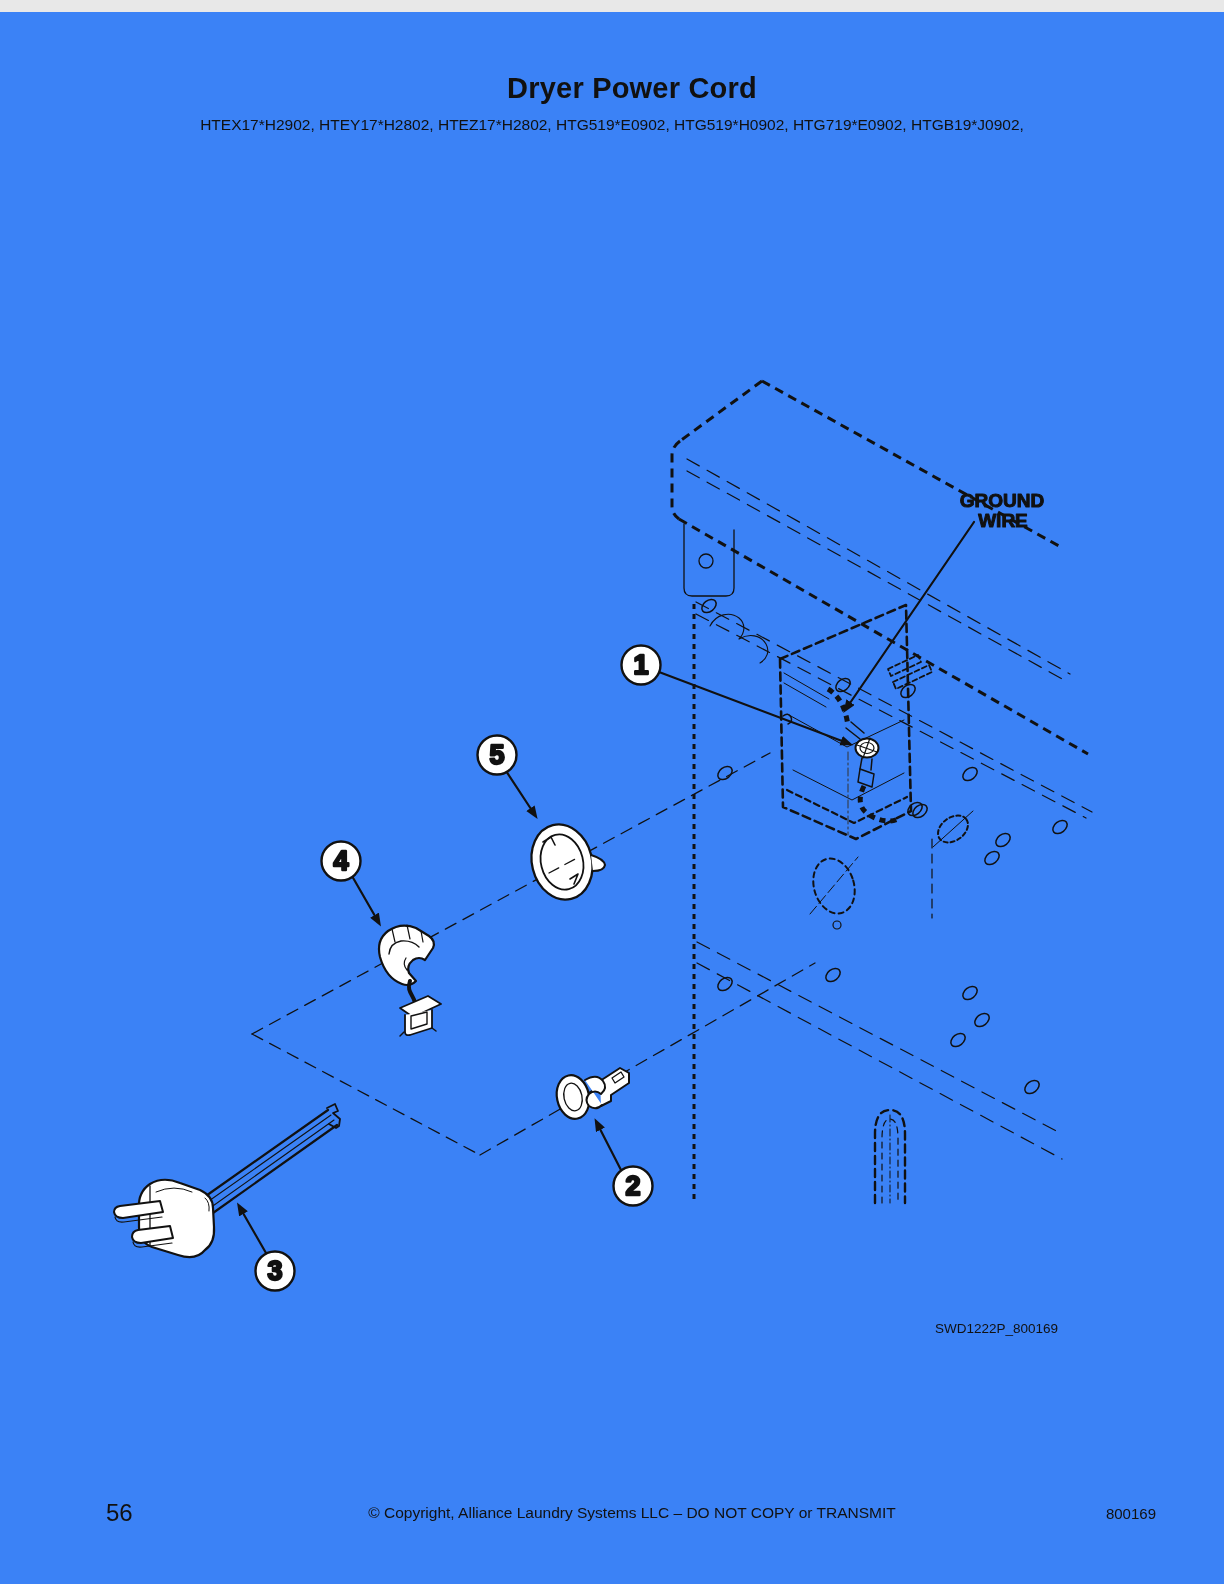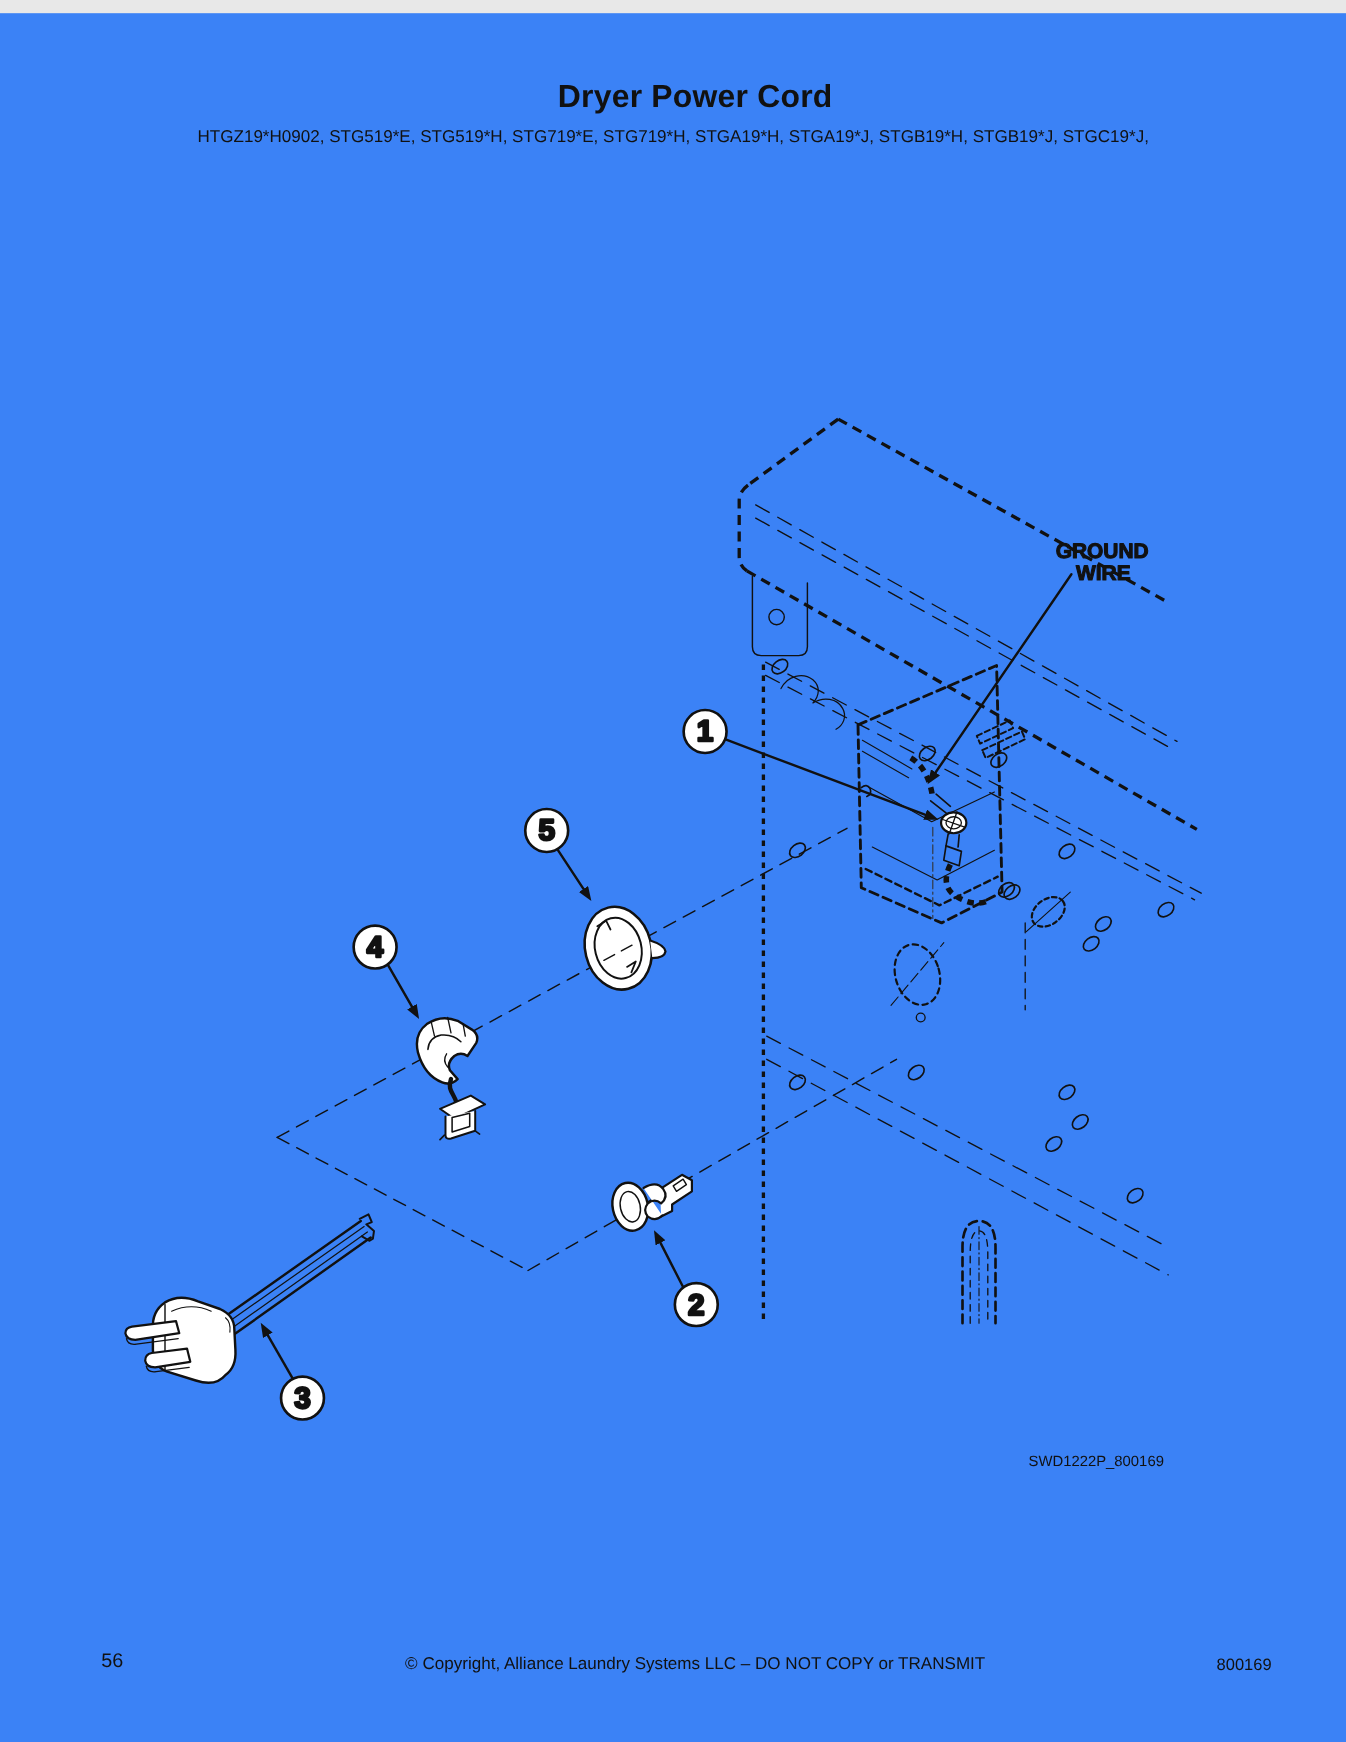--- a/index.html
+++ b/index.html
@@ -19,22 +19,22 @@
     font-size:29px;font-weight:700;letter-spacing:.2px;
   }
   .models{
     position:absolute;top:101px;left:87px;width:1050px;
     text-align:center;
     font-size:15.5px;line-height:23.5px;
     white-space:nowrap;
   }
   .models div{white-space:nowrap;}
   .footer-page{
-    position:absolute;left:92px;top:1487px;
-    font-size:18px;
+    position:absolute;left:106px;top:1487px;
+    font-size:24px;
   }
   .footer-copy{
     position:absolute;left:0;top:1492px;width:100%;
     text-align:center;font-size:15.5px;
   }
   .footer-doc{
     position:absolute;right:108px;top:1493px;
     font-size:15px;
   }
   svg.diagram{position:absolute;left:0;top:0;}
@@ -44,21 +44,21 @@
   .fig-code{font-size:13.5px;}
 </style>
 </head>
 <body>
 
 <div class="page">
 
   <div class="title">Dryer Power Cord</div>
 
   <div class="models">
-    <div>HTGZ19*H0902, STG519*E, STG519*H, STG719*E, STG719*H, STGA19*H, STGA19*J, STGB19*H, STGB19*J, STGC19*J,</div>
+    <div>HTEX17*H2902, HTEY17*H2802, HTEZ17*H2802, HTG519*E0902, HTG519*H0902, HTG719*E0902, HTGB19*J0902,</div>
   </div>
 
   <svg class="diagram" width="1224" height="1584" viewBox="0 0 1224 1584" fill="none" stroke="#111" stroke-linecap="round" stroke-linejoin="round">
 
     <defs>
       <marker id="ah" markerWidth="14" markerHeight="12" refX="1" refY="5" orient="auto" markerUnits="userSpaceOnUse">
         <path d="M0,0 L13,5 L0,10 Z" fill="#111" stroke="none"></path>
       </marker>
     </defs>
 

